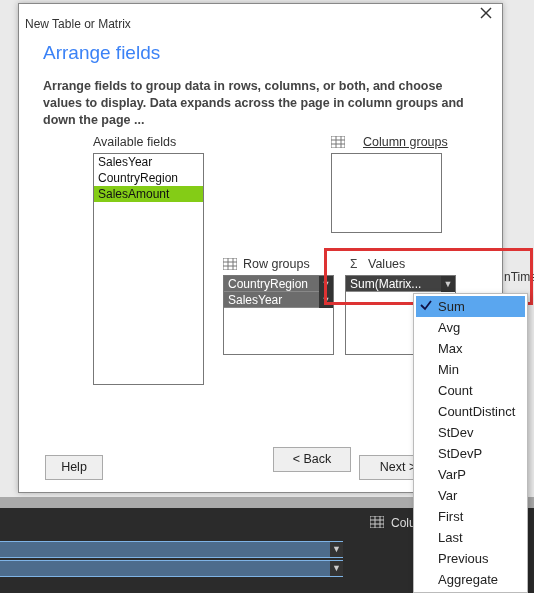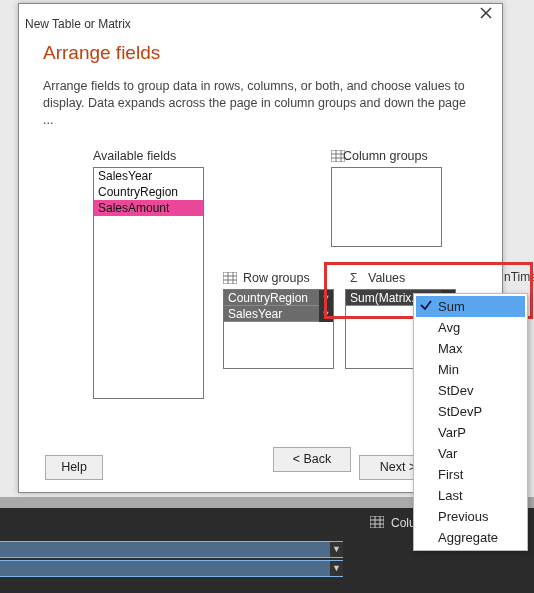--- a/index.html
+++ b/index.html
@@ -11,31 +11,31 @@
   .bg-dark-btn2 { position:absolute; left:0; top:560px; width:343px; height:17px; background:#4d6c8c; border-top:1px solid #7fb4e6; border-bottom:1px solid #7fb4e6; }
   .bg-dark-btn .dd, .bg-dark-btn2 .dd { position:absolute; right:0; top:0; width:13px; height:15px; background:#333; color:#ccc; font-size:9px; text-align:center; line-height:15px; }
   .bg-colgrp { position:absolute; left:391px; top:516px; color:#ddd; font-size:12px; }
   .bg-tblicon { position:absolute; left:370px; top:516px; width:14px; height:12px; }
   .nTime { position:absolute; right:0; top:266px; width:30px; height:22px; background:#eaeaea; color:#333; font-size:12px; line-height:22px; overflow:hidden; }
 
   .dialog { position:absolute; left:18px; top:3px; width:485px; height:490px; background:#fff; border:1px solid #888; box-shadow:0 0 6px rgba(0,0,0,0.25); }
   .titlebar { height:24px; line-height:24px; padding:8px 6px; font-size:12px; color:#333; position:relative; }
   .titlebar .close { position:absolute; right:4px; top:3px; width:18px; height:18px; text-align:center; line-height:18px; font-size:12px; color:#333; }
   .content { padding:6px 24px 14px 24px; }
-  .hdr { font-size:19px; color:#c2410c; margin:8px 0 14px 0; }
-  .desc { font-size:12.5px; color:#444; line-height:1.35; margin-bottom:20px; }
+  .hdr { font-size:19px; color:#3b82f6; margin:8px 0 14px 0; }
+  .desc { font-size:12.5px; color:#444; line-height:1.35; margin-bottom:6px;font-weight:bold; }
 
   .layout { position:relative; height:290px; }
   .lbl { font-size:12.5px; color:#333; }
   .avail-lbl { position:absolute; left:50px; top:0; }
   .avail-box { position:absolute; left:50px; top:18px; width:111px; height:232px; border:1px solid #777; background:#fff; }
   .avail-box .itm { height:16px; line-height:16px; padding:0 4px; font-size:12px; color:#111; }
-  .avail-box .itm.sel { background:#ec4899; }
+  .avail-box .itm.sel { background:#84cc16; }
 
-  .colg-lbl { position:absolute; left:300px; top:0; }
+  .colg-lbl { position:absolute; left:320px; top:0;text-decoration:underline; }
   .colg-ic  { position:absolute; left:288px; top:1px; width:14px; height:12px; }
   .colg-box { position:absolute; left:288px; top:18px; width:111px; height:80px; border:1px solid #777; background:#fff; }
 
   .rowg-lbl { position:absolute; left:200px; top:122px; }
   .rowg-ic  { position:absolute; left:180px; top:123px; width:14px; height:12px; }
   .rowg-box { position:absolute; left:180px; top:140px; width:111px; height:80px; border:1px solid #777; background:#fff; }
   .chip { height:16px; line-height:16px; padding:0 4px; font-size:12px; color:#fff; background:#6c6c6c; border-bottom:1px solid #888; position:relative; }
   .chip .dd { position:absolute; right:0; top:0; width:14px; height:16px; background:#333; color:#ccc; font-size:9px; text-align:center; line-height:16px; }
 
   .val-lbl { position:absolute; left:325px; top:122px; }
@@ -154,20 +154,22 @@
       <span class="chk">
           <svg width="14" height="14">
             <polyline points="2,7 6,11 12,3" fill="none" stroke="#114" stroke-width="1.8"></polyline>
           </svg>
         </span>
       <span>Sum</span>
     </div>
     <div class="mi"><span>Avg</span></div>
     <div class="mi"><span>Max</span></div>
     <div class="mi"><span>Min</span></div>
+    <div class="mi"><span>Count</span></div>
+    <div class="mi"><span>CountDistinct</span></div>
     <div class="mi"><span>StDev</span></div>
     <div class="mi"><span>StDevP</span></div>
     <div class="mi"><span>VarP</span></div>
     <div class="mi"><span>Var</span></div>
     <div class="mi"><span>First</span></div>
     <div class="mi"><span>Last</span></div>
     <div class="mi"><span>Previous</span></div>
     <div class="mi"><span>Aggregate</span></div>
   </div>
 

